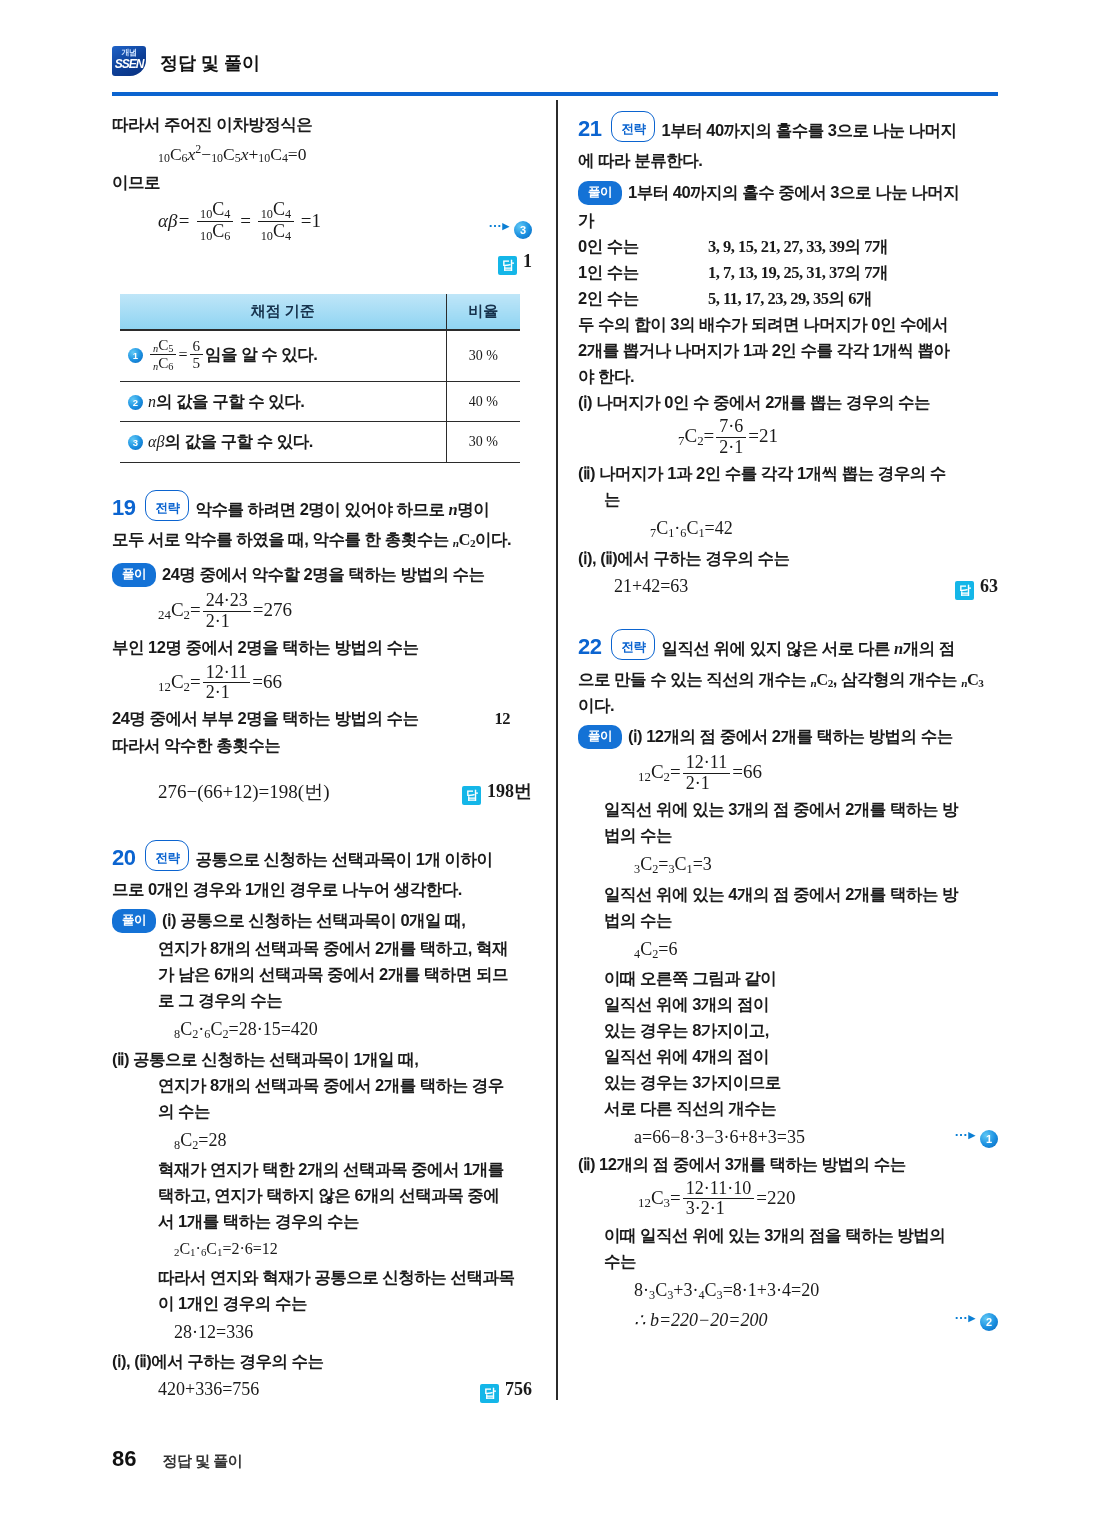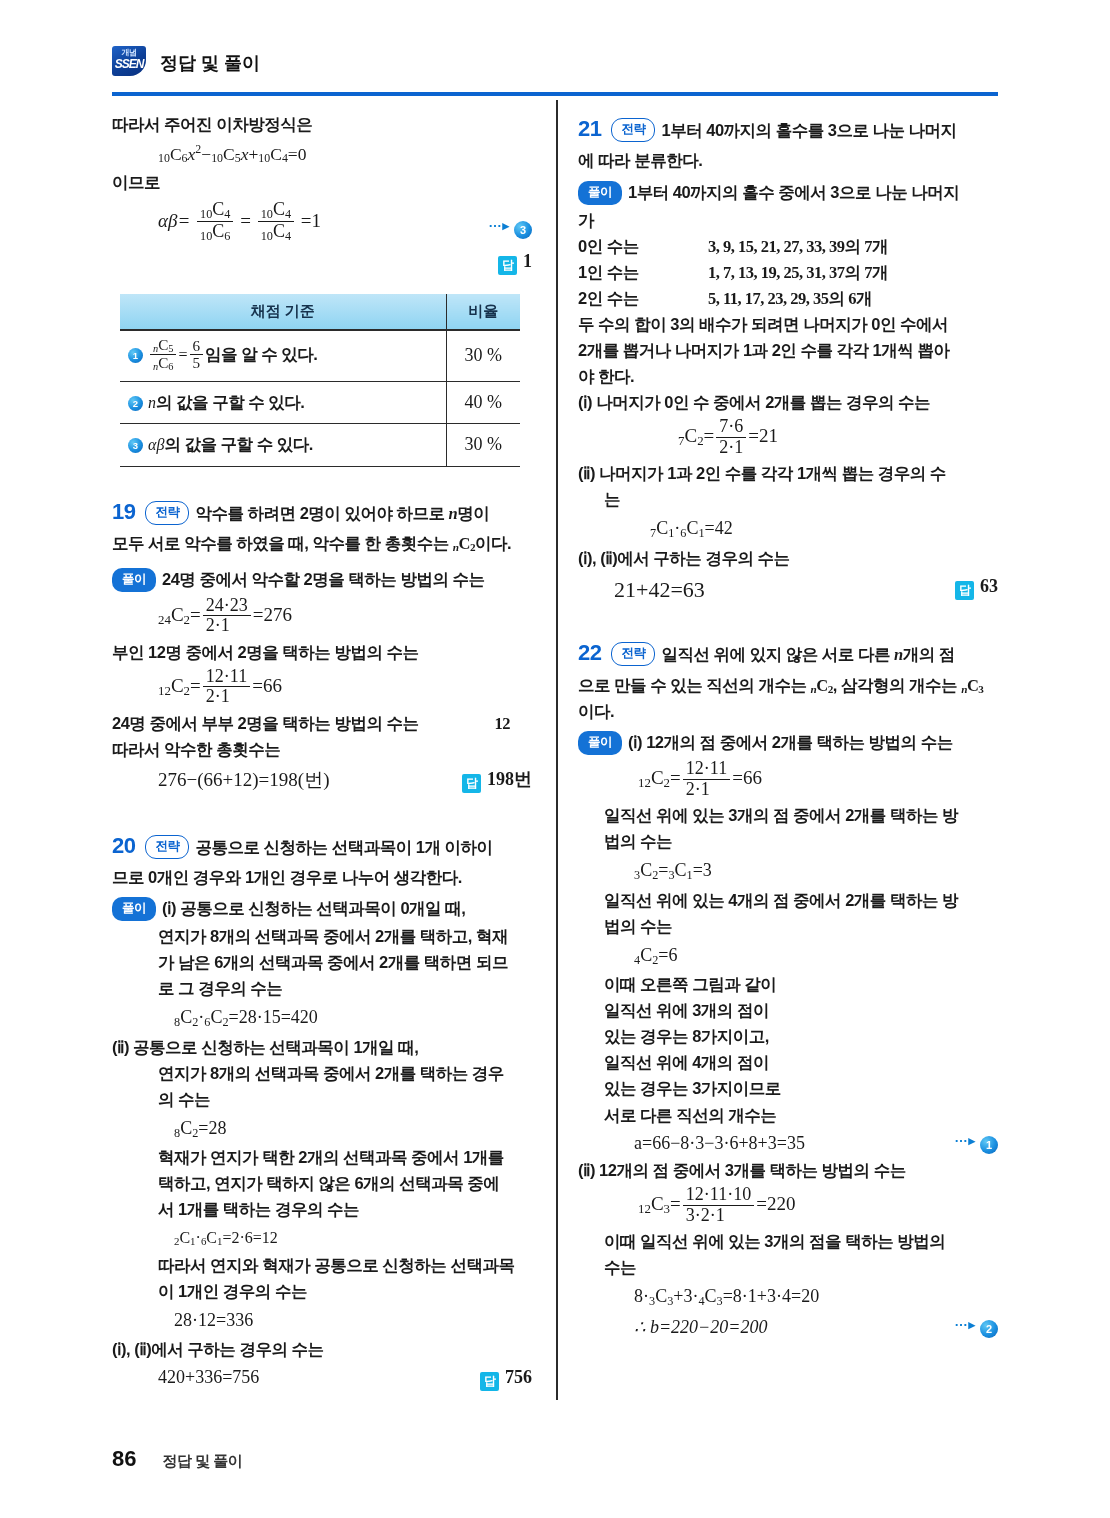--- a/index.html
+++ b/index.html
@@ -85,21 +85,21 @@
   .prob-num {
     font-family:"Liberation Sans", sans-serif;
     font-weight:bold; font-size:22px; color:#0b64d0;
     margin-right:10px; letter-spacing:-0.5px;
   }
   .badge-strategy {
     display:inline-block;
     border:1.6px solid #0b64d0; border-radius:11px;
     color:#0b64d0; background:#fff;
     font-family:"Liberation Sans", sans-serif; font-weight:bold;
-    font-size:12.5px; padding:1px 9px 2px 9px;
+    font-size:12.5px; padding:8px 9px 2px 9px;
     letter-spacing:-0.5px; position:relative; top:-3px;
     margin-right:6px;
   }
   .badge-solution {
     display:inline-block;
     background:#1472d6; border-radius:10px; color:#fff;
     font-family:"Liberation Sans", sans-serif; font-weight:bold;
     font-size:12.5px; padding:2px 10px 3px 10px;
     letter-spacing:-0.5px; position:relative; top:-2px;
     margin-right:6px;
@@ -154,21 +154,21 @@
     font-family:"Liberation Sans", sans-serif; font-weight:bold;
     font-size:15px; color:#16324d; padding:6px 4px;
     border-bottom:2px solid #2b2b2b;
   }
   .rubric thead th.c1 { border-right:1.5px solid #2b2b2b; }
   .rubric td {
     border-bottom:1.3px solid #2b2b2b; padding:7px 8px;
     vertical-align:middle;
   }
   .rubric td.crit { border-right:1.5px solid #2b2b2b; }
-  .rubric td.rate { text-align:center; width:74px; font-size:18px; }
+  .rubric td.rate { text-align:center; width:74px; font-size:14px; }
   .rubric tbody tr:first-child td { height:50px; }
   .rubric-top { border-top:2px solid #2b2b2b; }
 
   
   .footer {
     position:absolute; left:112px; bottom:46px;
     font-family:"Liberation Sans", sans-serif;
   }
   .footer .pg {
     font-size:22px; font-weight:bold; color:#111; margin-right:26px;
@@ -281,21 +281,21 @@
     <p class="ln eq ind2 math" style="font-size:19px;">
       <span class="pre">12</span><span>C</span><span class="sb">2</span><span>=</span><span class="frac"><span class="num">12·11</span><span class="den">2·1</span></span><span>=66</span>
     </p>
 
     <p class="ln kr" style="position:relative;">
       <span>24명 중에서 부부 2명을 택하는 방법의 수는</span>
       <span class="math" style="position:absolute;right:22px;top:0;">12</span>
     </p>
     <p class="ln kr">따라서 악수한 총횟수는</p>
 
-    <div class="ans-line" style="margin-top:4px;">
+    <div class="ans-line" style="margin-top:20px;">
       <p class="ln ind2 math" style="font-size:19px;">276−(66+12)=198(번)</p>
       <span class="ans">
         <span class="ans-chip">답</span><span>198번</span>
       </span>
     </div>
   </div>
 
   <div style="margin-top:34px;">
     <p class="ln prob-head kr">
       <span class="prob-num">20</span><span class="badge-strategy">전략</span><span>공통으로 신청하는 선택과목이 1개 이하이</span>
@@ -374,21 +374,21 @@
     </p>
 
     <p class="ln kr">(ⅱ) 나머지가 1과 2인 수를 각각 1개씩 뽑는 경우의 수</p>
     <p class="ln kr ind1">는</p>
     <p class="ln eq math" style="font-size:18px;padding-left:72px;">
       <span class="pre">7</span><span>C</span><span class="sb">1</span><span>·</span><span class="pre">6</span><span>C</span><span class="sb">1</span><span>=42</span>
     </p>
 
     <p class="ln kr">(ⅰ), (ⅱ)에서 구하는 경우의 수는</p>
     <div class="ans-line" style="margin-top:2px;">
-      <p class="ln math" style="font-size:22px;padding-left:36px;">21+42=63</p>
+      <p class="ln math" style="font-size:18px;padding-left:36px;">21+42=63</p>
       <span class="ans">
         <span class="ans-chip">답</span><span>63</span>
       </span>
     </div>
   </div>
 
   <div style="margin-top:30px;position:relative;">
     <p class="ln prob-head kr">
       <span class="prob-num">22</span><span class="badge-strategy">전략</span><span>일직선 위에 있지 않은 서로 다른 </span><i class="math">n</i><span>개의 점</span>
     </p>

